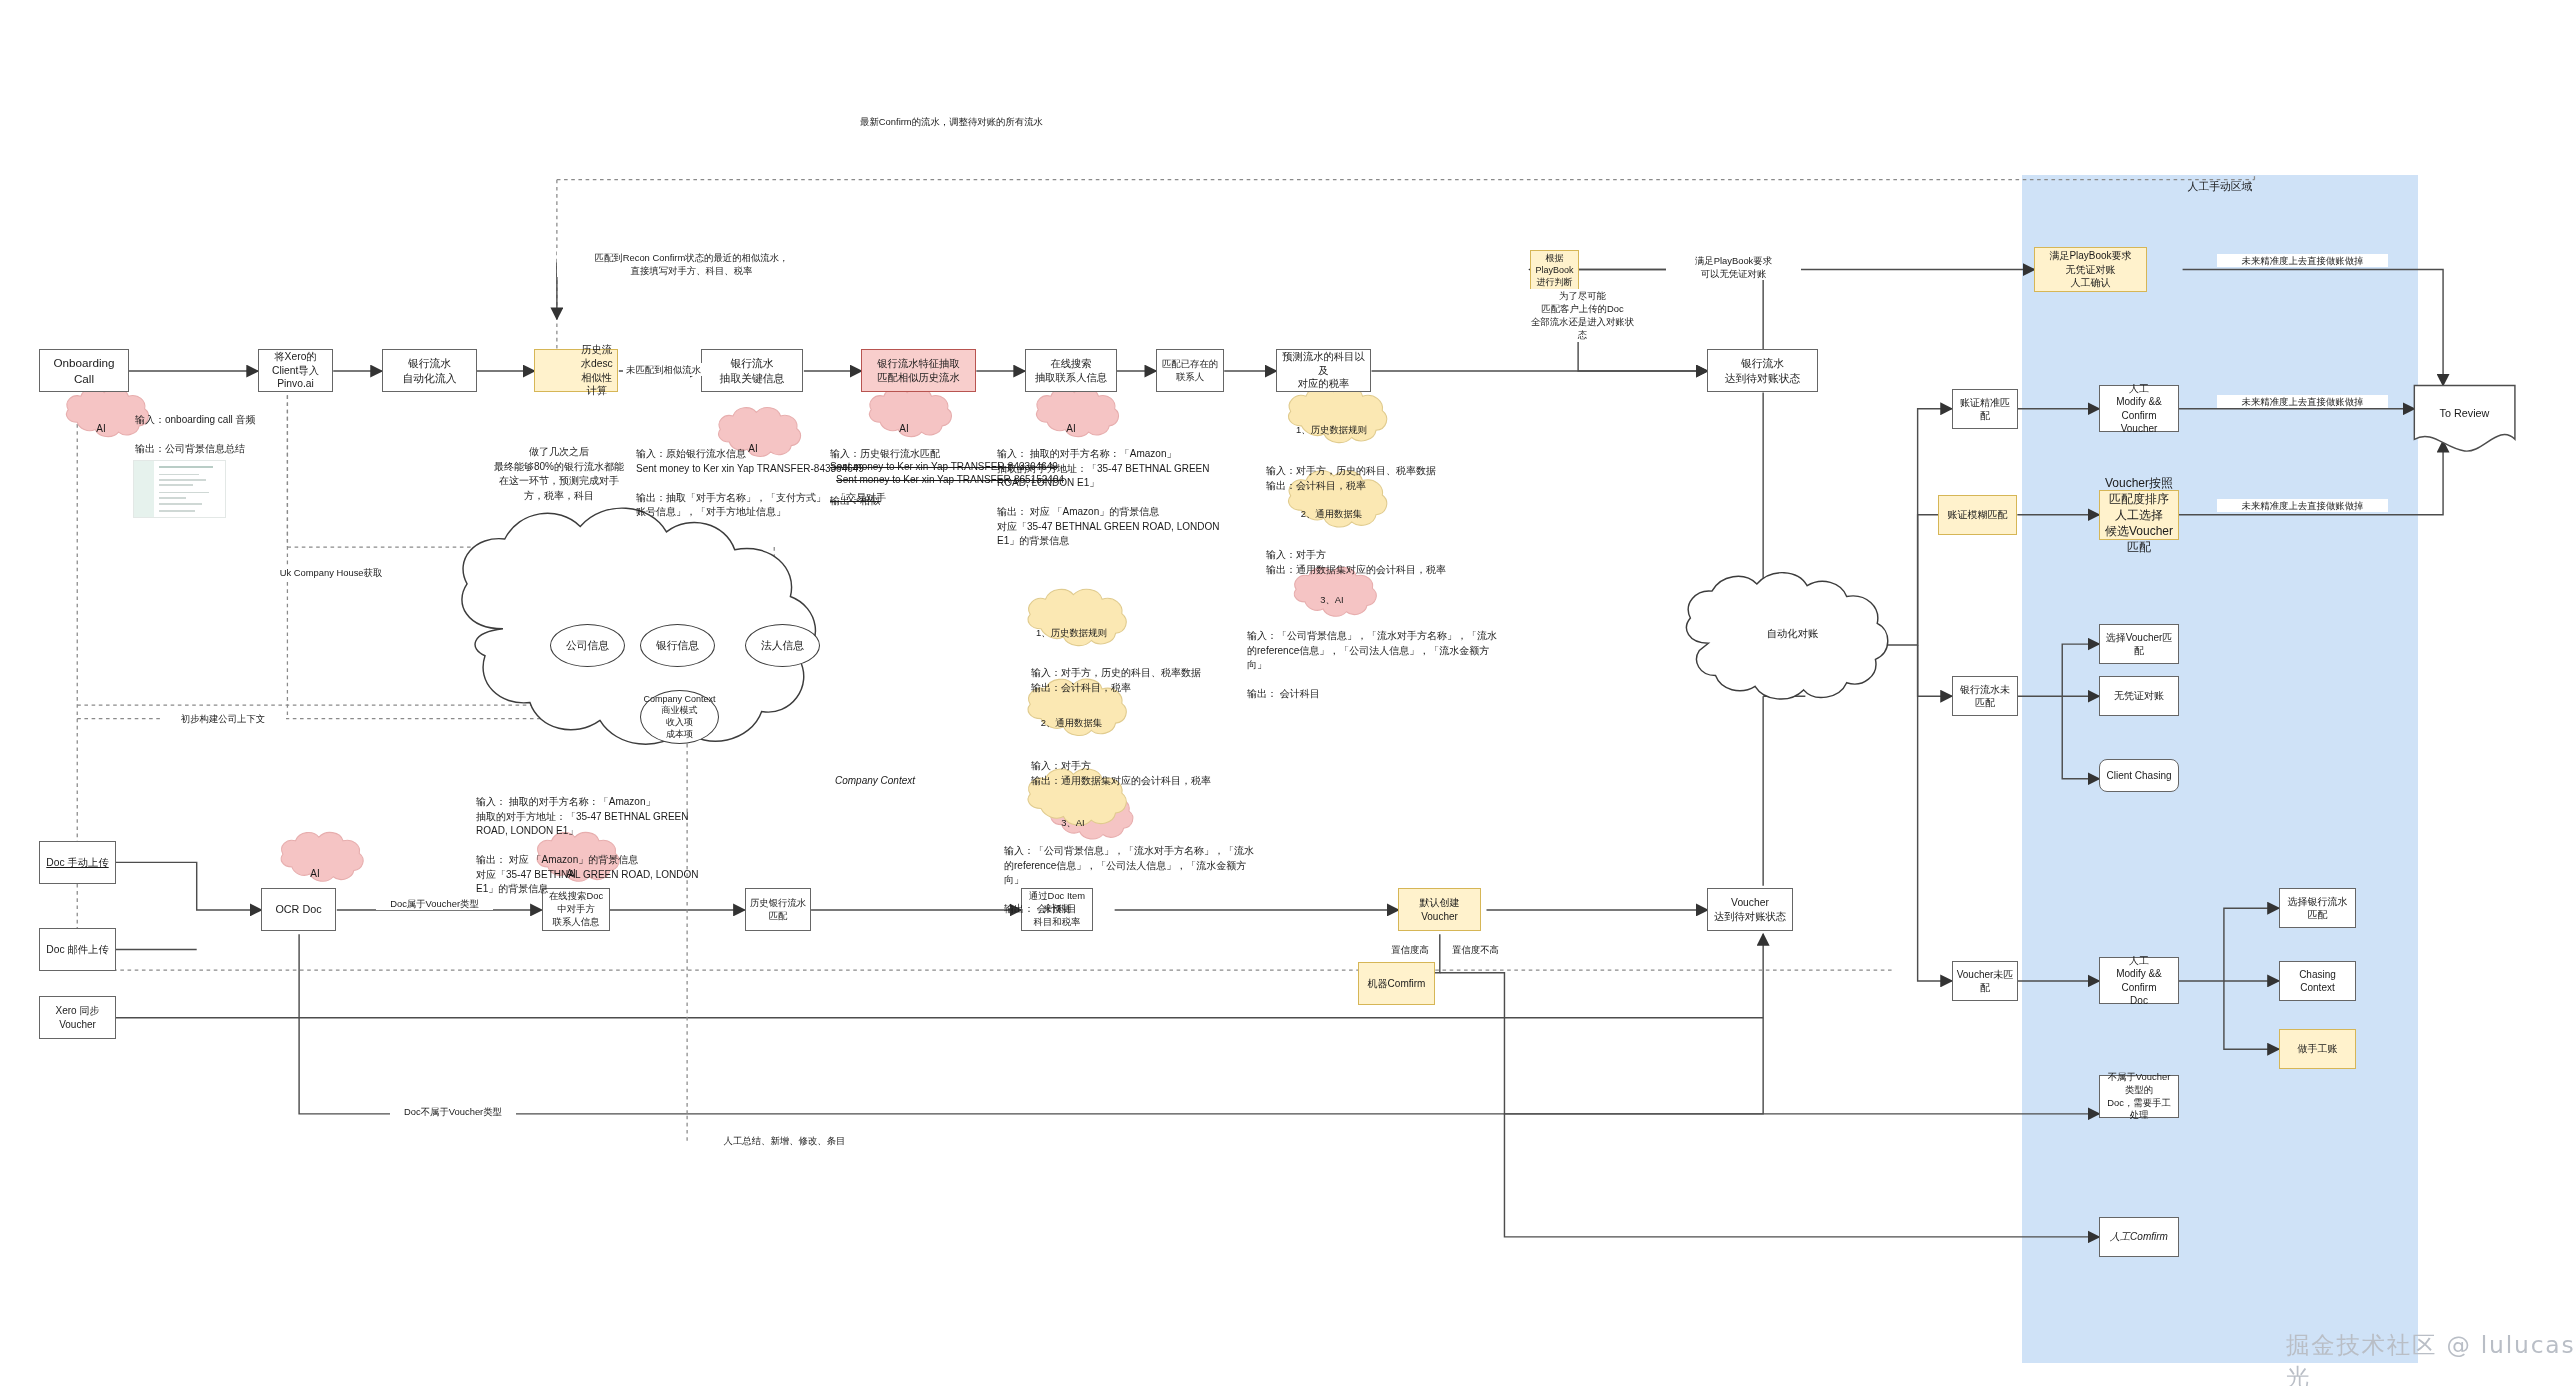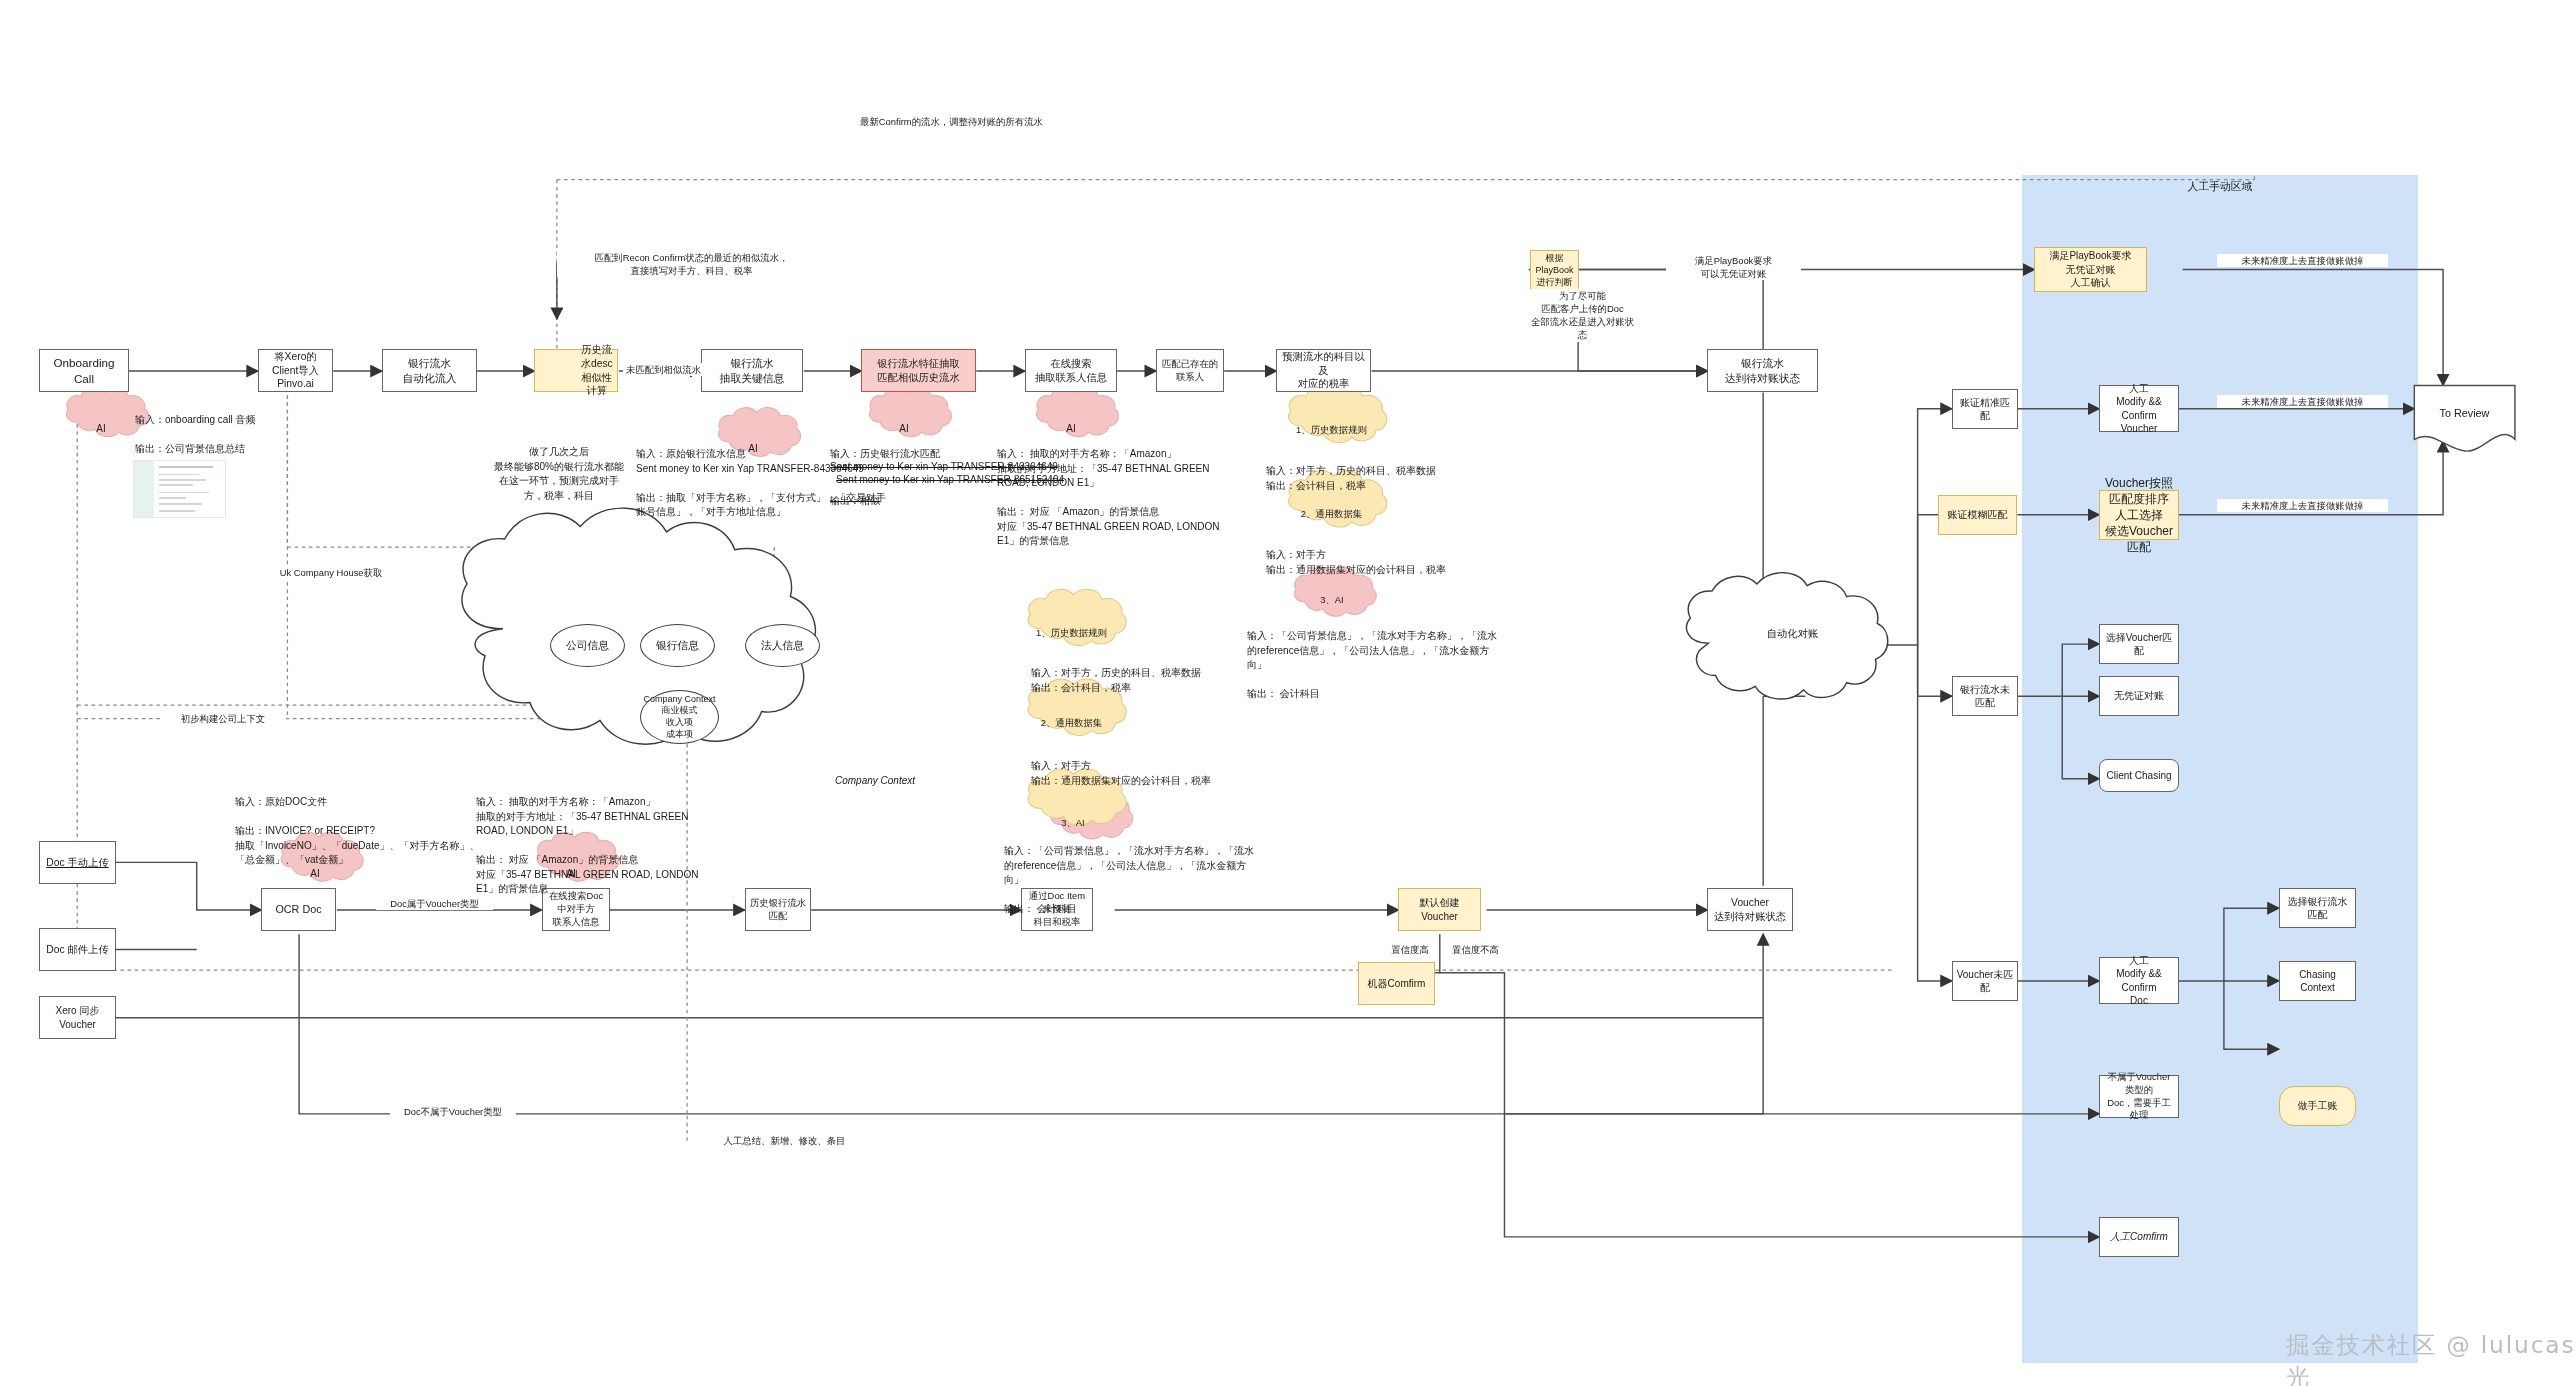--- a/index.html
+++ b/index.html
@@ -303,21 +303,21 @@
   <div class="node" style="left:1952px;top:961px;width:66px;height:40px;font-size:10px;">Voucher未匹配</div>
 
   <div class="node" style="left:2099px;top:957px;width:80px;height:47px;font-size:10px;">人工
 Modify &amp;&amp; Confirm
 Doc</div>
 
   <div class="node" style="left:2279px;top:888px;width:77px;height:40px;font-size:10px;">选择银行流水匹配</div>
 
   <div class="node" style="left:2279px;top:961px;width:77px;height:40px;font-size:10px;">Chasing Context</div>
 
-  <div class="node yellow" style="left:2279px;top:1086px;width:77px;height:40px;font-size:10px;border-radius:15px;">做手工账</div>
+  <div class="node yellow" style="left:2279px;top:1029px;width:77px;height:40px;font-size:10px;">做手工账</div>
 
   <div class="node" style="left:2099px;top:1075px;width:80px;height:43px;font-size:9.4px;">不属于Voucher类型的
 Doc，需要手工处理</div>
 
   <div class="node" style="left:2099px;top:1217px;width:80px;height:40px;font-size:10px;font-style:italic;">人工Comfirm</div>
 
   <div style="position:absolute;left:1734px;top:627px;width:117px;text-align:center;font-size:10.3px;color:#1a1a1a;">自动化对账</div>
 
   <div class="ellipse" style="left:550px;top:624px;width:75px;height:43px;">公司信息</div>
   <div class="ellipse" style="left:640px;top:624px;width:75px;height:43px;">银行信息</div>
@@ -398,25 +398,20 @@
   <div class="txt" style="left:1031px;top:666px;width:260px;">输入：对手方，历史的科目、税率数据
 输出：会计科目，税率</div>
   <div class="txt" style="left:1031px;top:759px;width:260px;">输入：对手方
 输出：通用数据集对应的会计科目，税率</div>
   <div class="txt" style="left:1004px;top:844px;width:251px;">输入：「公司背景信息」，「流水对手方名称」，「流水
 的reference信息」，「公司法人信息」，「流水金额方
 向」
 
 输出： 会计科目</div>
 
-  <div class="txt" style="left:235px;top:795px;width:260px;">输入：原始DOC文件
-
-输出：INVOICE?  or  RECEIPT?
-抽取「InvoiceNO」、「dueDate」、「对手方名称」、
-「总金额」、「vat金额」</div>
 
   <div class="txt" style="left:476px;top:795px;width:269px;">输入： 抽取的对手方名称：「Amazon」
 抽取的对手方地址：「35-47 BETHNAL GREEN
 ROAD, LONDON E1」
 
 输出： 对应 「Amazon」的背景信息
 对应「35-47 BETHNAL GREEN ROAD, LONDON
 E1」的背景信息</div>
 
   <div class="edgelabel" style="left:808px;top:115px;width:287px;text-align:center;">最新Confirm的流水，调整待对账的所有流水</div>

